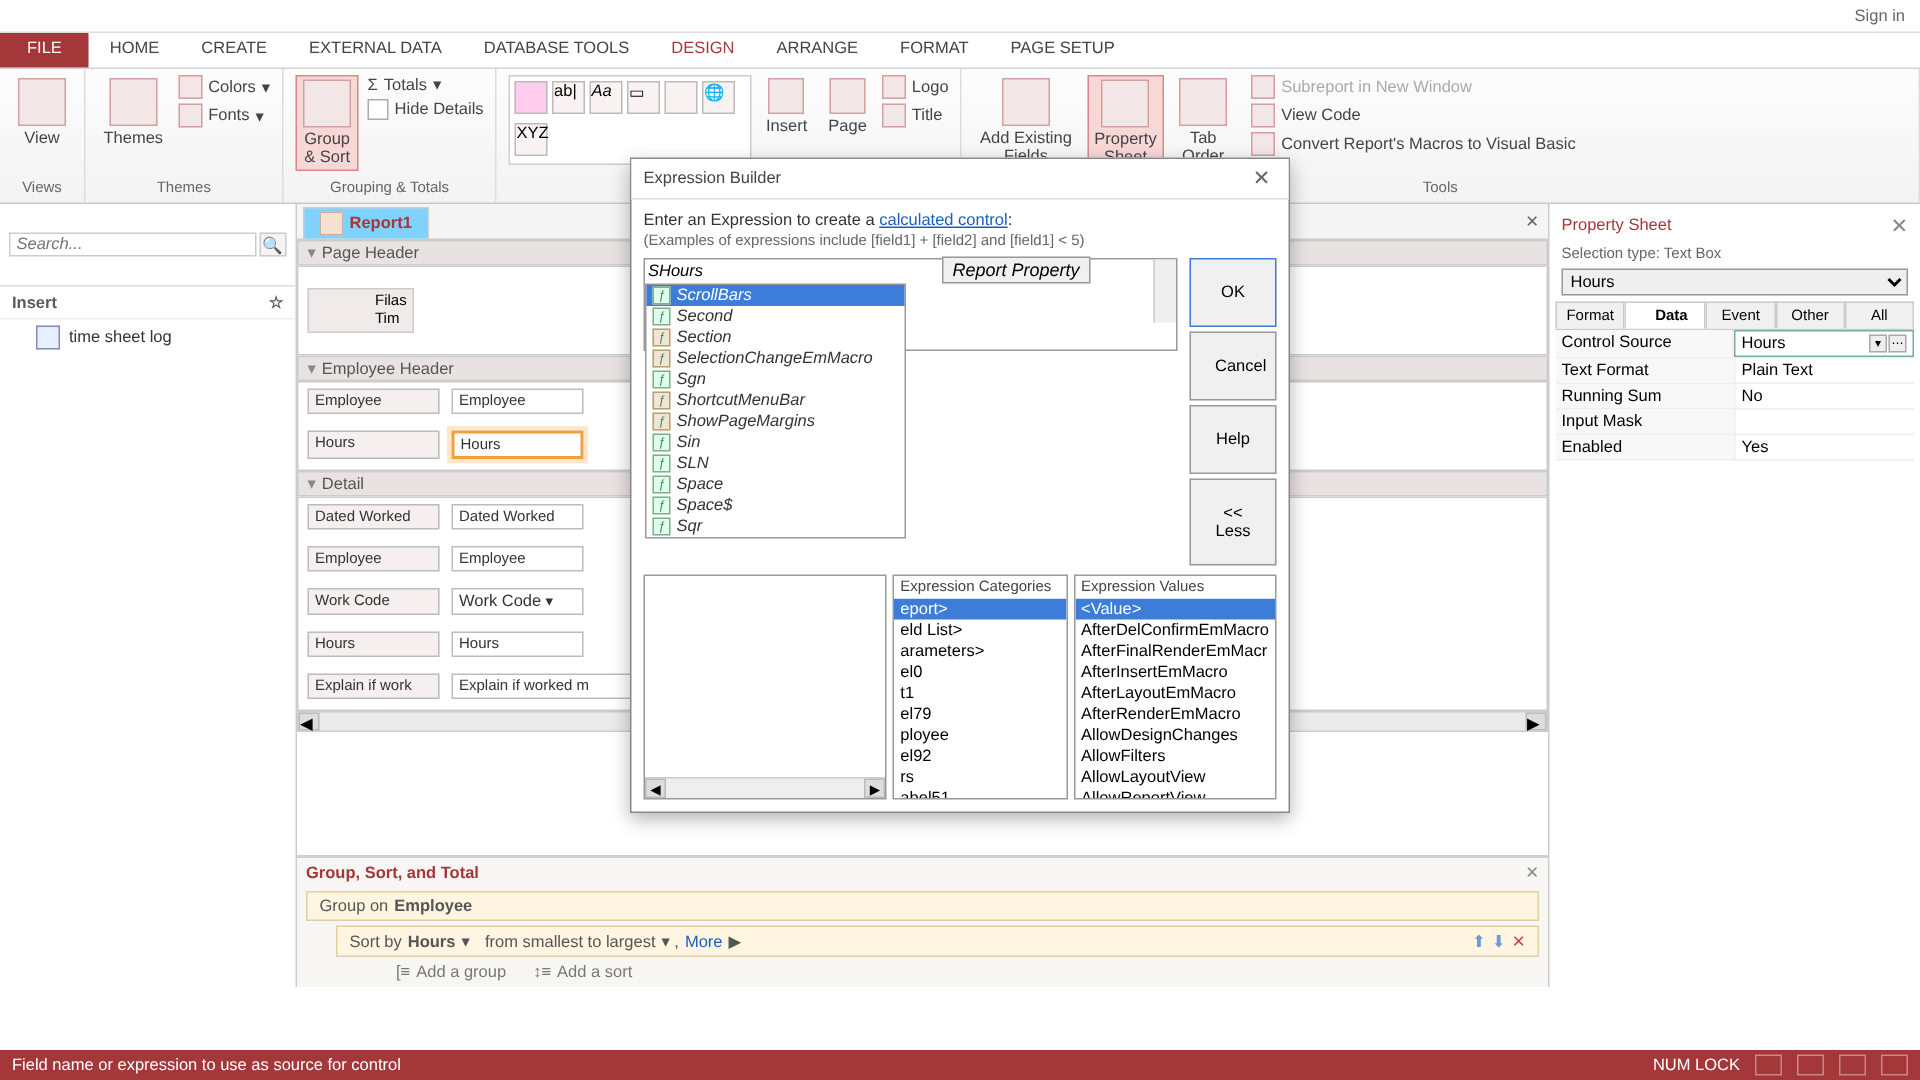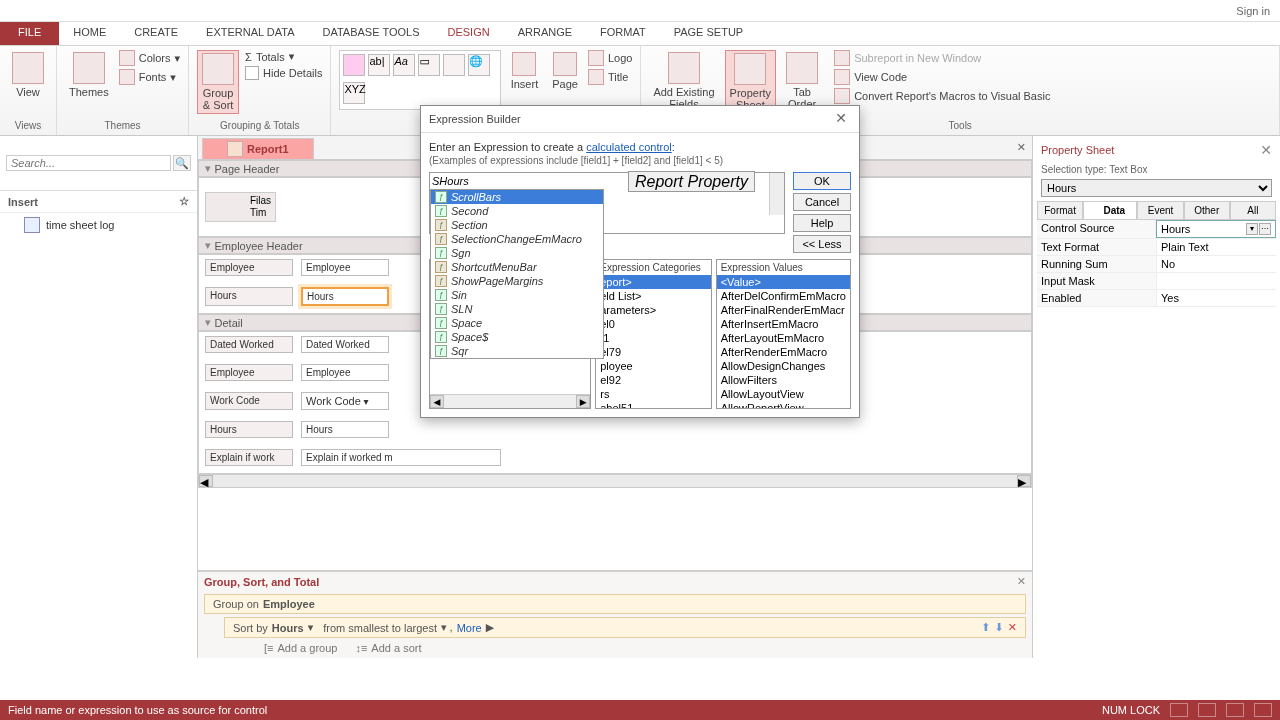--- a/index.html
+++ b/index.html
@@ -44,21 +44,21 @@
 .nav-head .chev { margin-left:auto; font-size:11px; }
 .nav-search { display:flex; padding:19px 6px; border-bottom:1px solid #ddd; }
 .nav-search input { flex:1; border:1px solid #ccc; padding:1px 4px; font-style:italic; font-size:11px; }
 .nav-search .sbtn { width:18px; border:1px solid #ccc; background:#f4f4f4; margin-left:2px; display:flex; align-items:center; justify-content:center; }
 .nav-section { padding:4px 8px; color:#5a5a5a; border-bottom:1px solid #eee; display:flex; align-items:center; gap:6px; font-weight:600; }
 .nav-item { padding:4px 8px 4px 24px; color:#333; display:flex; align-items:center; gap:6px; }
 
 
 .canvas-wrap { flex:1; display:flex; flex-direction:column; background:#f9f9f9; position:relative; }
 .report-tab { display:flex; align-items:center; border-bottom:1px solid #ccc; background:#f4f4f4; }
-.report-tab .tab { background:#fca5a5; border:1px solid #ccc; border-bottom:none; padding:2px 24px; display:flex; align-items:center; gap:4px; color:#a4373a; font-weight:bold; margin:2px 0 0 4px; }
+.report-tab .tab { background:#7dd3fc; border:1px solid #ccc; border-bottom:none; padding:2px 10px; display:flex; align-items:center; gap:4px; color:#a4373a; font-weight:bold; margin:2px 0 0 4px; }
 .report-tab .close-x { margin-left:auto; margin-right:6px; cursor:pointer; color:#666; }
 
 .design-surface { flex:1; overflow:hidden; position:relative; background:#fff; }
 .section-bar { background:#e9e2e2; border:1px solid #ccc; padding:1px 6px; font-size:10px; color:#555; display:flex; align-items:center; gap:4px; }
 .section-bar .tri { color:#888; }
 .section-body { background:#fff; border:1px solid #ccc; padding:4px 6px; display:flex; gap:8px; align-items:center; min-height:30px; }
 .lbl-cell { width:88px; border:1px solid #bcbcbc; background:#f5efef; padding:2px 4px; font-size:10px; color:#333; }
 .txt-cell { width:88px; border:1px solid #bcbcbc; padding:2px 4px; font-size:10px; color:#333; background:#fff; }
 .row { display:flex; gap:8px; margin-bottom:3px; }
 .sel-ctrl { border:2px solid #f0a040 !important; background:#fff; box-shadow:0 0 0 3px rgba(255,180,80,.3); }
@@ -98,21 +98,21 @@
 .dialog { position:absolute; left:420px; top:105px; width:440px; background:#fff; border:1px solid #888; box-shadow:0 4px 12px rgba(0,0,0,.3); z-index:100; }
 .dlg-title { background:#fff; padding:4px 8px; font-size:12px; color:#444; border-bottom:1px solid #ddd; display:flex; align-items:center; }
 .dlg-title .close-x { margin-left:auto; cursor:pointer; font-size:14px; color:#666; width:20px; height:18px; text-align:center; }
 .dlg-body { padding:8px; }
 .dlg-help { font-size:11px; color:#333; margin-bottom:2px; }
 .dlg-help a { color:#1a5fb8; text-decoration:underline; }
 .dlg-sub { font-size:10px; color:#666; margin-bottom:6px; }
 .dlg-row1 { display:flex; gap:8px; margin-bottom:6px; }
 .expr-ta { flex:1; border:1px solid #999; height:62px; font-size:11px; padding:2px; position:relative;font-style:italic; }
 .dlg-btns { display:flex; flex-direction:column; gap:3px; width:58px; }
-.dlg-btn { border:1px solid #999; background:#f0f0f0; padding:2px; font-size:11px; text-align:center; cursor:pointer; }
+.dlg-btn { border:1px solid #999; background:#f0f0f0; padding:16px; font-size:11px; text-align:center; cursor:pointer; }
 .ac-list { position:absolute; left:0; top:16px; width:174px; background:#fff; border:1px solid #999; z-index:10; }
 .ac-item { padding:1px 4px; font-size:11px; color:#333; display:flex; align-items:center; gap:4px; }
 .ac-item.sel { background:#3b7dd8; color:#fff; }
 .ac-ic { width:12px; height:12px; display:inline-block; border:1px solid #8a8; background:#dfe; font-size:8px; text-align:center; line-height:10px; color:#484; }
 .ac-ic.mac { background:#efe5d6; border-color:#b8a070; }
 .dlg-row2 { display:flex; gap:4px; }
 .dlg-col { flex:1; border:1px solid #999; height:150px; display:flex; flex-direction:column; }
 .dlg-col-h { font-size:10px; padding:2px 4px; color:#444; }
 .dlg-list { flex:1; overflow:hidden; font-size:10px; }
 .dlg-li { padding:1px 4px; display:flex; align-items:center; gap:3px; }
@@ -436,21 +436,21 @@
             <div class="ac-item"><span class="ac-ic mac">ƒ</span>ShortcutMenuBar</div>
             <div class="ac-item"><span class="ac-ic mac">ƒ</span>ShowPageMargins</div>
             <div class="ac-item"><span class="ac-ic">ƒ</span>Sin</div>
             <div class="ac-item"><span class="ac-ic">ƒ</span>SLN</div>
             <div class="ac-item"><span class="ac-ic">ƒ</span>Space</div>
             <div class="ac-item"><span class="ac-ic">ƒ</span>Space$</div>
             <div class="ac-item"><span class="ac-ic">ƒ</span>Sqr</div>
           </div>
         <div style="position:absolute; right:0; top:0; bottom:18px; width:15px; background:#eee; border-left:1px solid #ccc;"></div>
         <div style="position:absolute; left:196px; right:0; top:0; height:18px;">
-          <span style="border:1px solid #999; padding:1px 6px; font-size:16px; background:#f0f0f0; margin-left:2px;">Report Property</span>
+          <span style="border:1px solid #999; padding:1px 6px; font-size:12px; background:#f0f0f0; margin-left:2px;">Report Property</span>
         </div>
       </div>
       <div class="dlg-btns">
         <div class="dlg-btn" style="border-color:#3b7dd8;">OK</div>
         <div class="dlg-btn">Cancel</div>
         <div class="dlg-btn">Help</div>
         <div class="dlg-btn">&lt;&lt; Less</div>
       </div>
     </div>
 

